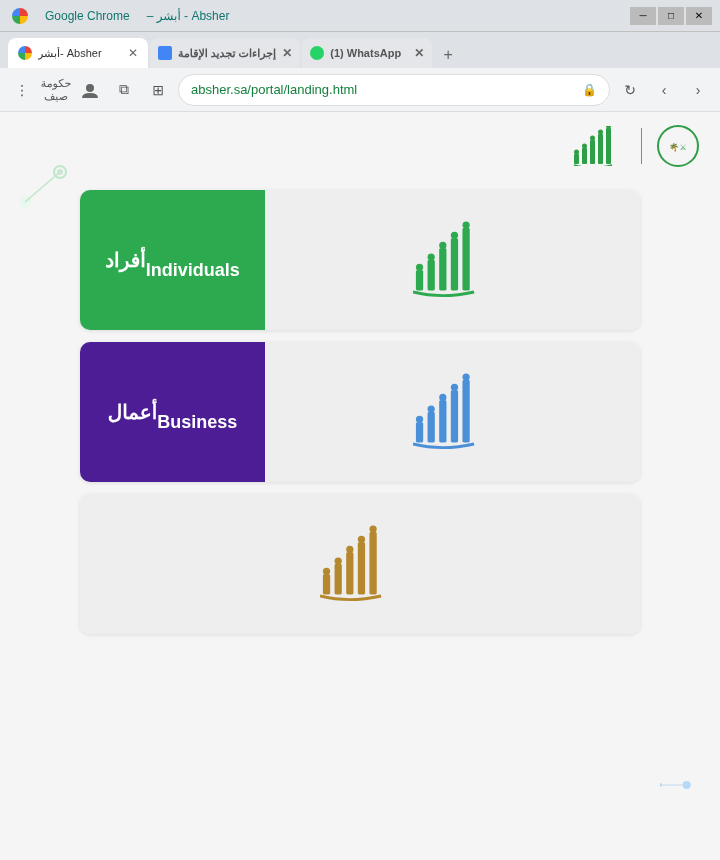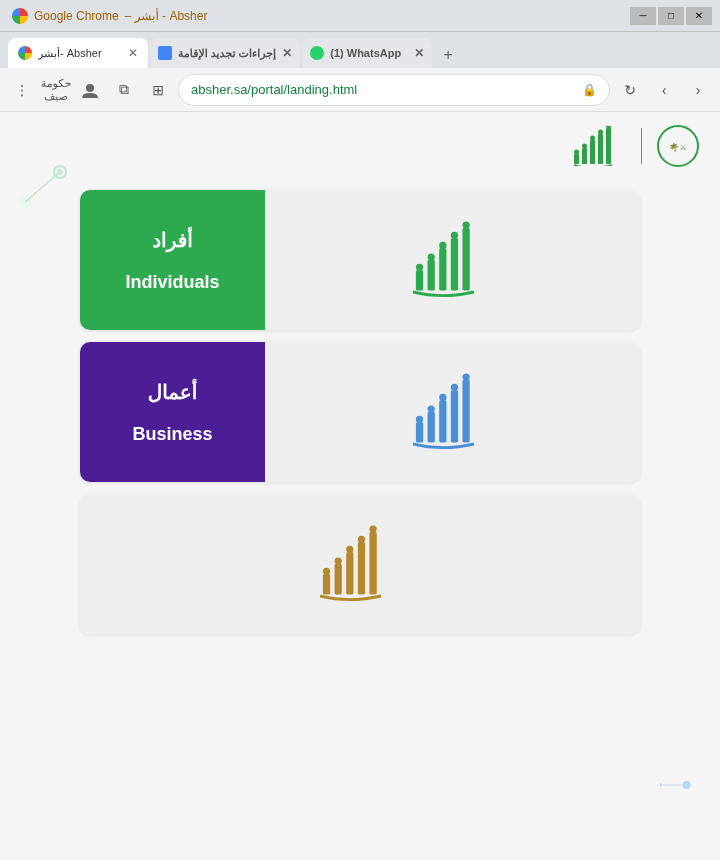--- a/index.html
+++ b/index.html
@@ -14,21 +14,21 @@
       padding: 0 8px;
       border-bottom: 1px solid #c0c0c0;
     }
     .chrome-traffic-lights { display: flex; gap: 6px; align-items: center; }
     .chrome-logo {
       width: 16px; height: 16px; border-radius: 50%;
       background: conic-gradient(#ea4335 0deg 90deg, #fbbc05 90deg 180deg, #34a853 180deg 270deg, #4285f4 270deg 360deg);
       margin-left: 4px;
     }
     .chrome-title {
-      font-size: 12px; color: #a16207; margin-left: 6px;
+      font-size: 12px; color: #0f766e; margin-left: 17px;
     }
     .titlebar-controls { margin-left: auto; display: flex; gap: 2px; }
     .titlebar-btn {
       width: 26px; height: 18px; background: #bbb; border: none;
       font-size: 10px; cursor: pointer; display: flex; align-items: center; justify-content: center;
     }
 
     
     .chrome-tabbar {
       background: #dee1e6;
@@ -160,21 +160,20 @@
       margin-bottom: 12px;
       border-radius: 10px;
       overflow: hidden;
       box-shadow: 0 1px 4px rgba(0,0,0,0.1);
     }
 
     .card-label {
       width: 185px;
       flex-shrink: 0;
       display: flex;
-      flex-direction: column;
       align-items: center;
       justify-content: center;
       color: #fff;
       cursor: pointer;
     }
 
     .card-label-arabic {
       font-size: 20px;
       font-weight: bold;
       direction: rtl;

